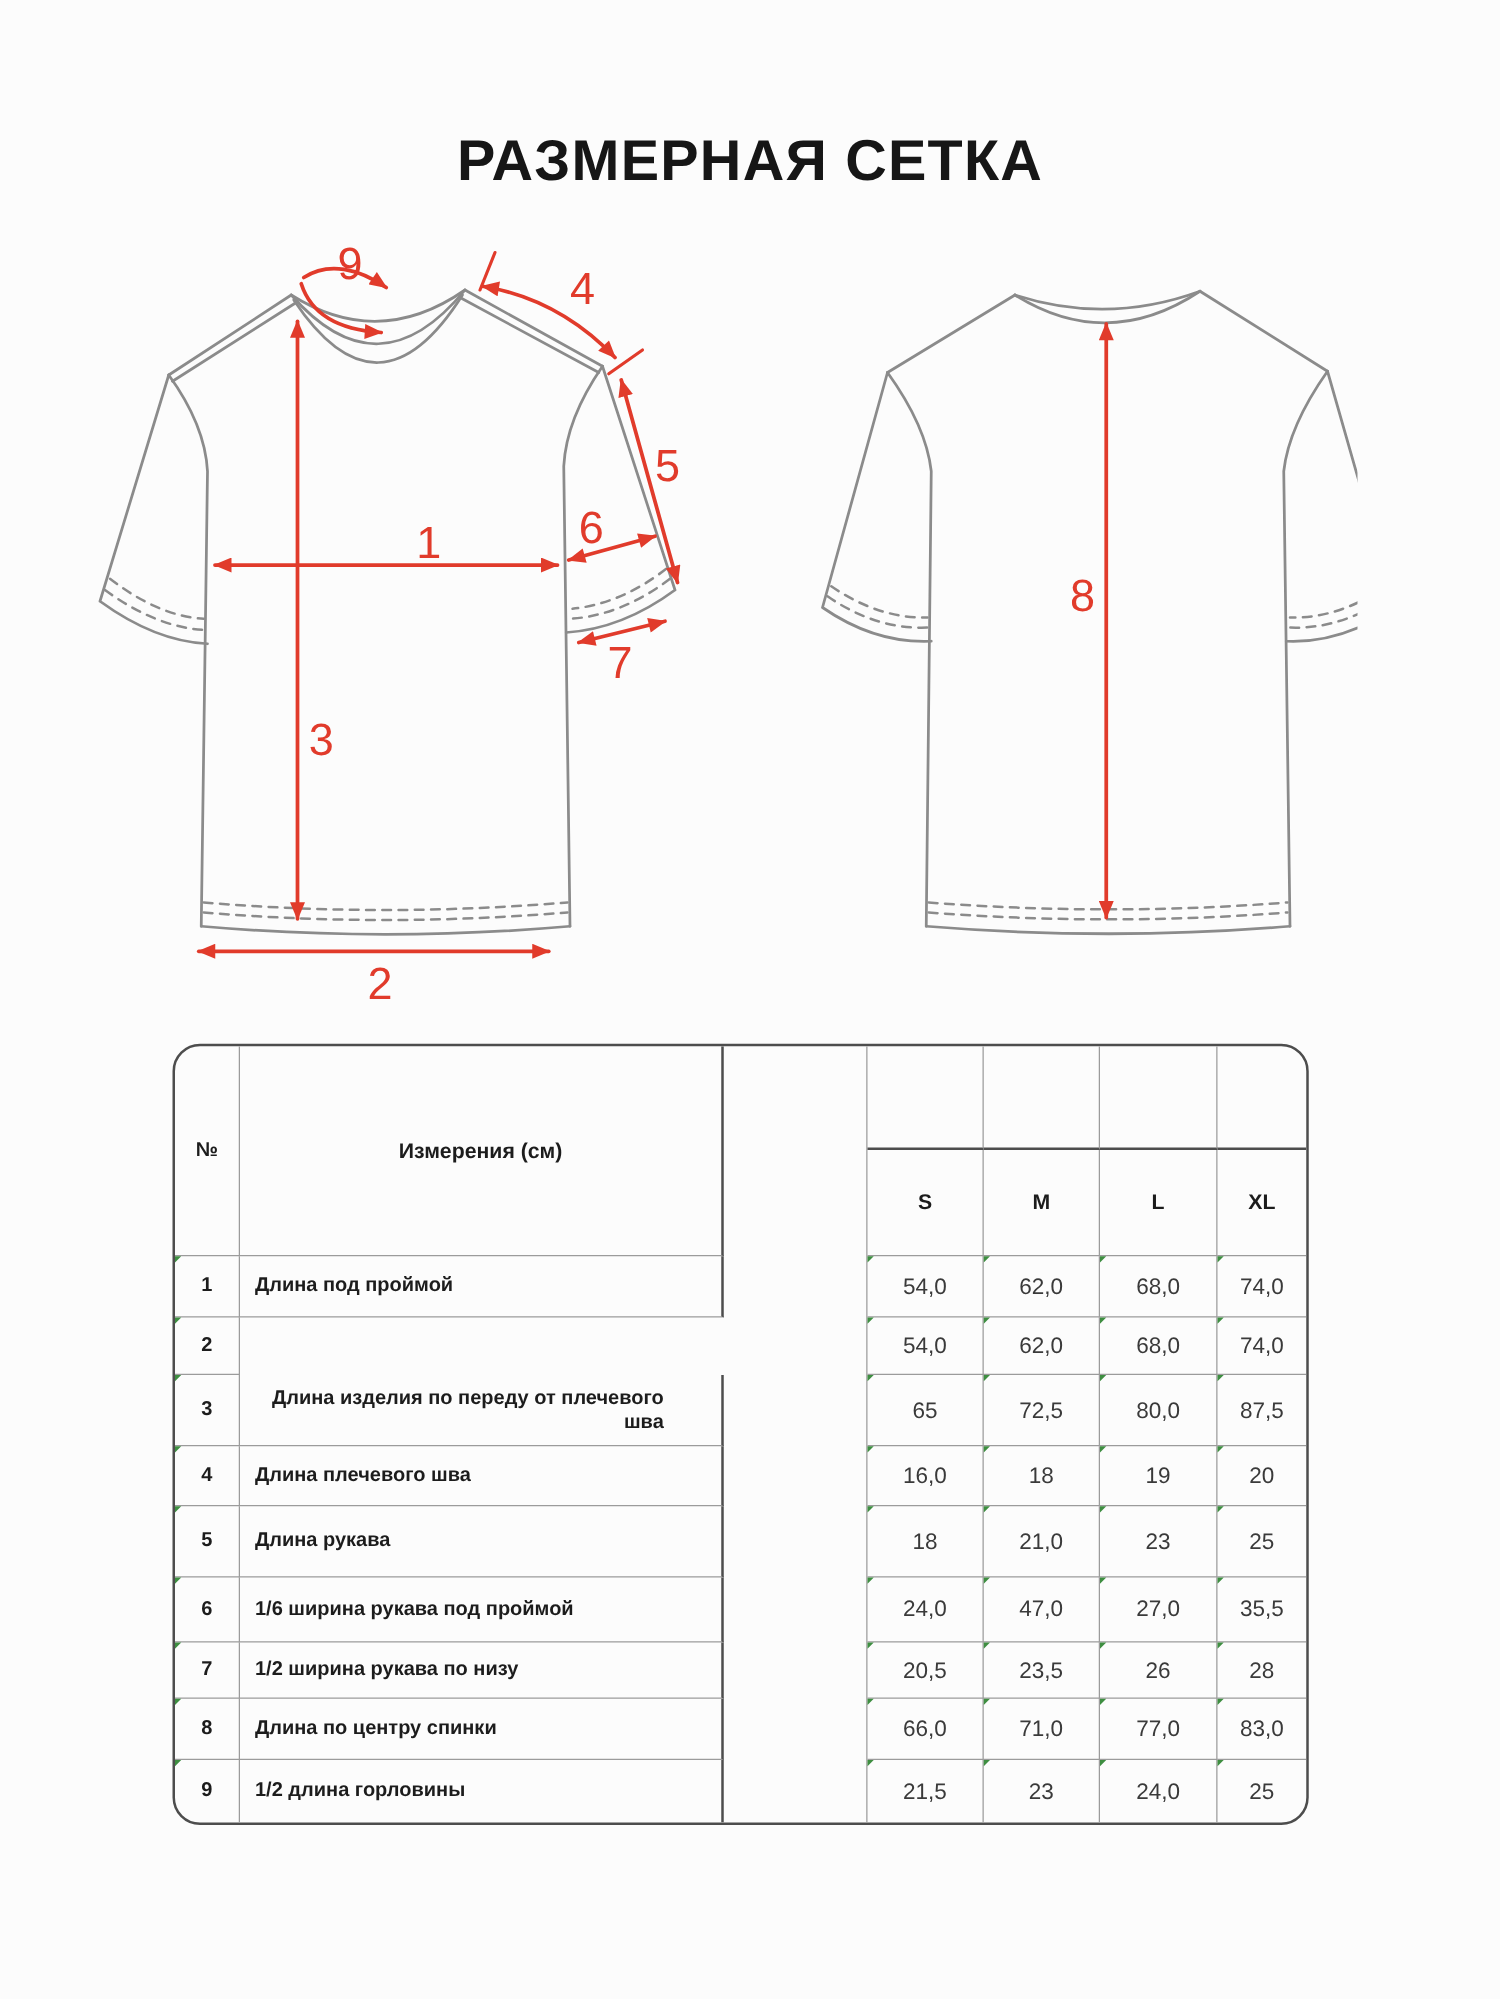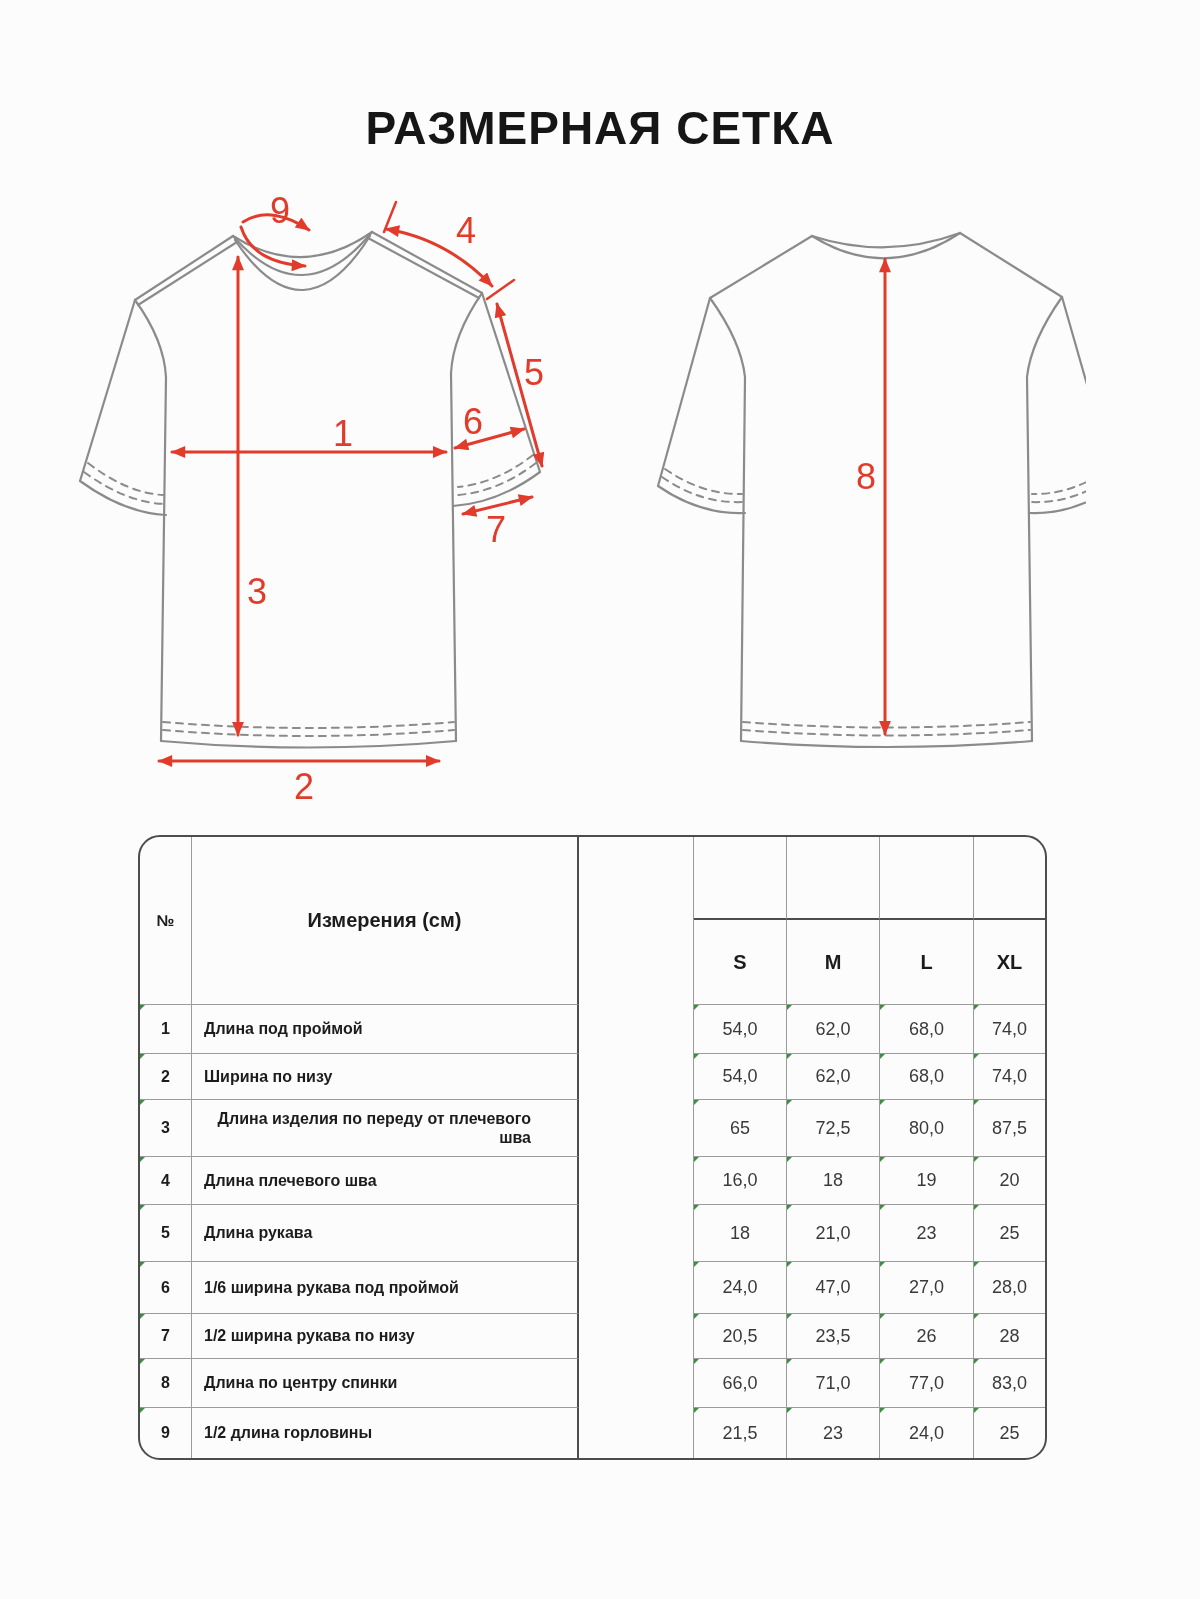--- a/index.html
+++ b/index.html
@@ -33,21 +33,21 @@
     background:transparent;
   }
   .cell{
     position:relative;
     display:flex;align-items:center;justify-content:center;
     box-sizing:border-box;
     border-right:1px solid #9b9b9b;
     border-bottom:1px solid #9b9b9b;
     color:#1c1c1c;
   }
-  .hdr{font-weight:700;font-size:20px;}
+  .hdr{font-weight:700;font-size:17px;}
   .num-cell{font-weight:700;font-size:16px;}
   .name-cell{
     justify-content:flex-start;text-align:left;
     padding:2px 46px 2px 12px;
     font-weight:700;font-size:16px;line-height:1.2;
     border-right:2px solid #4d4d4d;
   }
   .hdr-name{border-right:2px solid #4d4d4d;}
   .value-cell{font-weight:400;font-size:18px;color:#3a3a3a;}
   .spacer-cell{grid-row:1/12;grid-column:3;border-bottom:none;}
@@ -157,21 +157,20 @@
     <div class="cell hdr" style="grid-row:2;grid-column:5;">M</div>
     <div class="cell hdr" style="grid-row:2;grid-column:6;">L</div>
     <div class="cell hdr no-br" style="grid-row:2;grid-column:7;">XL</div>
   <div class="cell num-cell tick" style="grid-area: 3 / 1;">1</div>
       <div class="cell name-cell" style="grid-area: 3 / 2;">Длина под проймой</div>
       <div class="cell value-cell tick" style="grid-area: 3 / 4;">54,0</div>
       <div class="cell value-cell tick" style="grid-area: 3 / 5;">62,0</div>
       <div class="cell value-cell tick" style="grid-area: 3 / 6;">68,0</div>
       <div class="cell value-cell tick no-br" style="grid-area: 3 / 7;">74,0</div>
       <div class="cell num-cell tick" style="grid-area: 4 / 1;">2</div>
-      <div class="cell name-cell" style="grid-area: 4 / 2;">Ширина по низу</div>
       <div class="cell value-cell tick" style="grid-area: 4 / 4;">54,0</div>
       <div class="cell value-cell tick" style="grid-area: 4 / 5;">62,0</div>
       <div class="cell value-cell tick" style="grid-area: 4 / 6;">68,0</div>
       <div class="cell value-cell tick no-br" style="grid-area: 4 / 7;">74,0</div>
       <div class="cell num-cell tick" style="grid-area: 5 / 1;">3</div>
       <div class="cell name-cell" style="grid-area: 5 / 2; text-align: right;">Длина изделия по переду от плечевого шва</div>
       <div class="cell value-cell tick" style="grid-area: 5 / 4;">65</div>
       <div class="cell value-cell tick" style="grid-area: 5 / 5;">72,5</div>
       <div class="cell value-cell tick" style="grid-area: 5 / 6;">80,0</div>
       <div class="cell value-cell tick no-br" style="grid-area: 5 / 7;">87,5</div>
@@ -185,21 +184,21 @@
       <div class="cell name-cell" style="grid-area: 7 / 2;">Длина рукава</div>
       <div class="cell value-cell tick" style="grid-area: 7 / 4;">18</div>
       <div class="cell value-cell tick" style="grid-area: 7 / 5;">21,0</div>
       <div class="cell value-cell tick" style="grid-area: 7 / 6;">23</div>
       <div class="cell value-cell tick no-br" style="grid-area: 7 / 7;">25</div>
       <div class="cell num-cell tick" style="grid-area: 8 / 1;">6</div>
       <div class="cell name-cell" style="grid-area: 8 / 2;">1/6 ширина рукава под проймой</div>
       <div class="cell value-cell tick" style="grid-area: 8 / 4;">24,0</div>
       <div class="cell value-cell tick" style="grid-area: 8 / 5;">47,0</div>
       <div class="cell value-cell tick" style="grid-area: 8 / 6;">27,0</div>
-      <div class="cell value-cell tick no-br" style="grid-area: 8 / 7;">28,0</div>
+      <div class="cell value-cell tick no-br" style="grid-area: 8 / 7;">35,5</div>
       <div class="cell num-cell tick" style="grid-area: 9 / 1;">7</div>
       <div class="cell name-cell" style="grid-area: 9 / 2;">1/2 ширина рукава по низу</div>
       <div class="cell value-cell tick" style="grid-area: 9 / 4;">20,5</div>
       <div class="cell value-cell tick" style="grid-area: 9 / 5;">23,5</div>
       <div class="cell value-cell tick" style="grid-area: 9 / 6;">26</div>
       <div class="cell value-cell tick no-br" style="grid-area: 9 / 7;">28</div>
       <div class="cell num-cell tick" style="grid-area: 10 / 1;">8</div>
       <div class="cell name-cell" style="grid-area: 10 / 2;">Длина по центру спинки</div>
       <div class="cell value-cell tick" style="grid-area: 10 / 4;">66,0</div>
       <div class="cell value-cell tick" style="grid-area: 10 / 5;">71,0</div>

